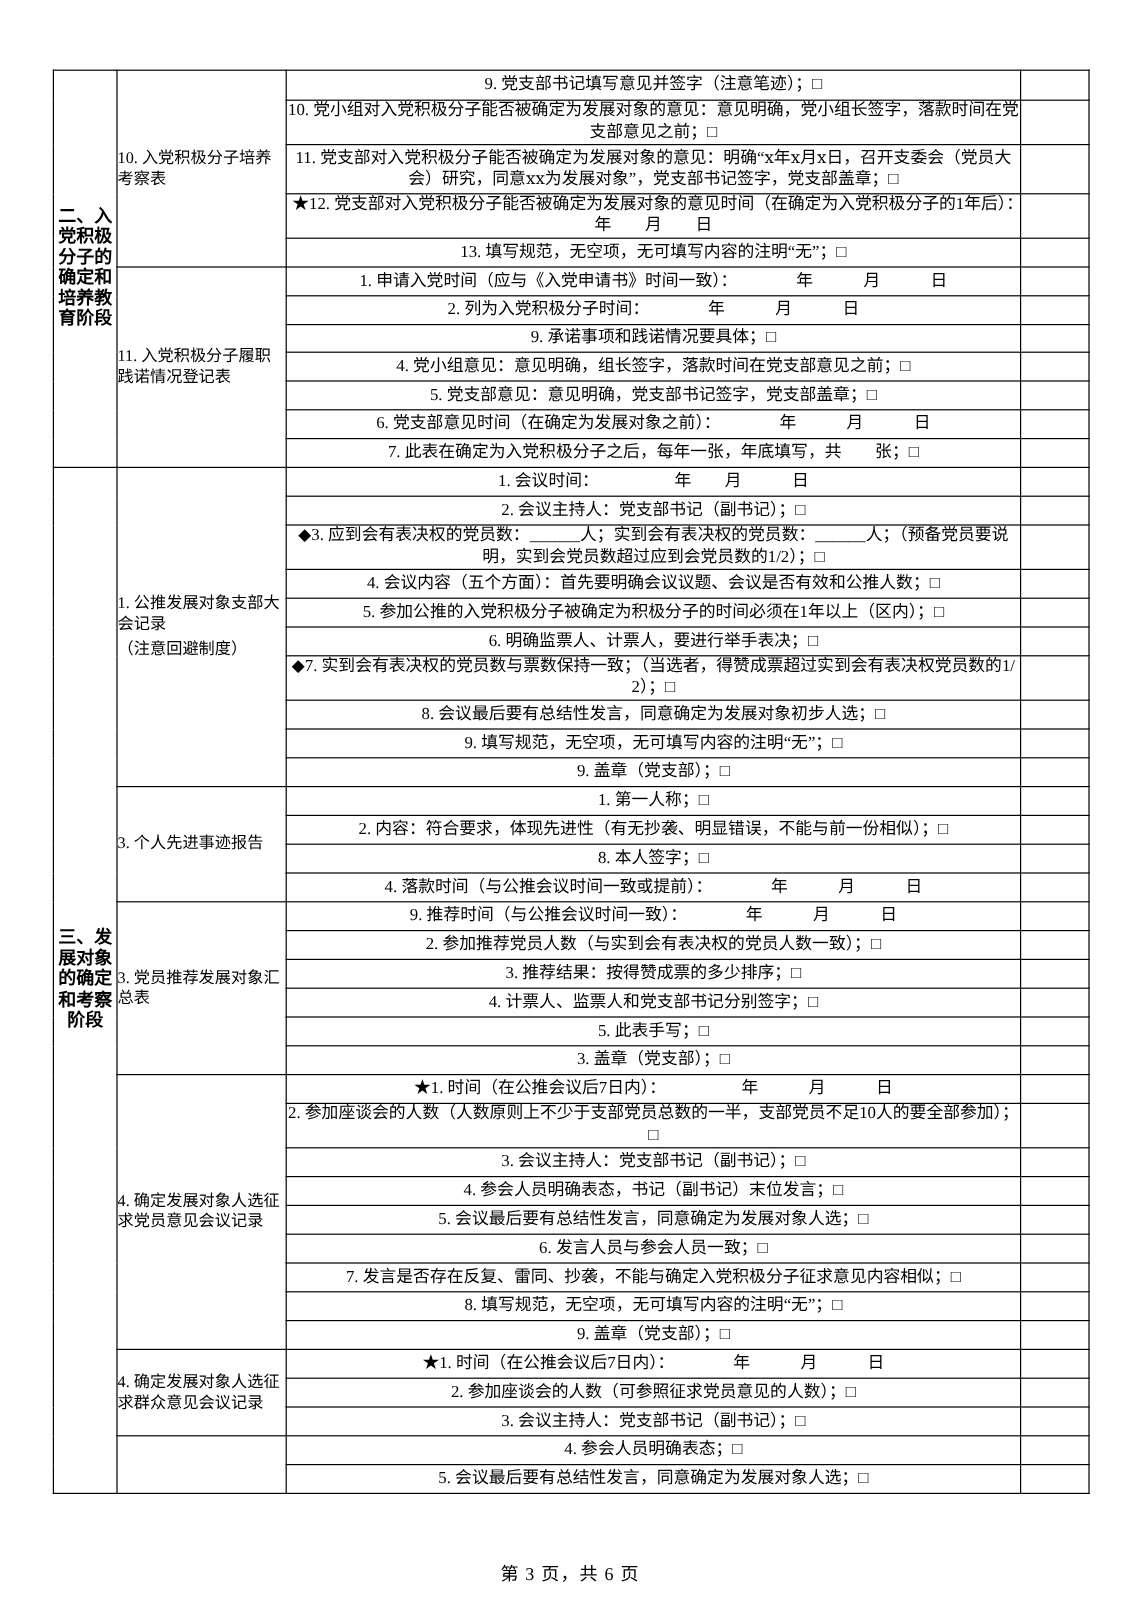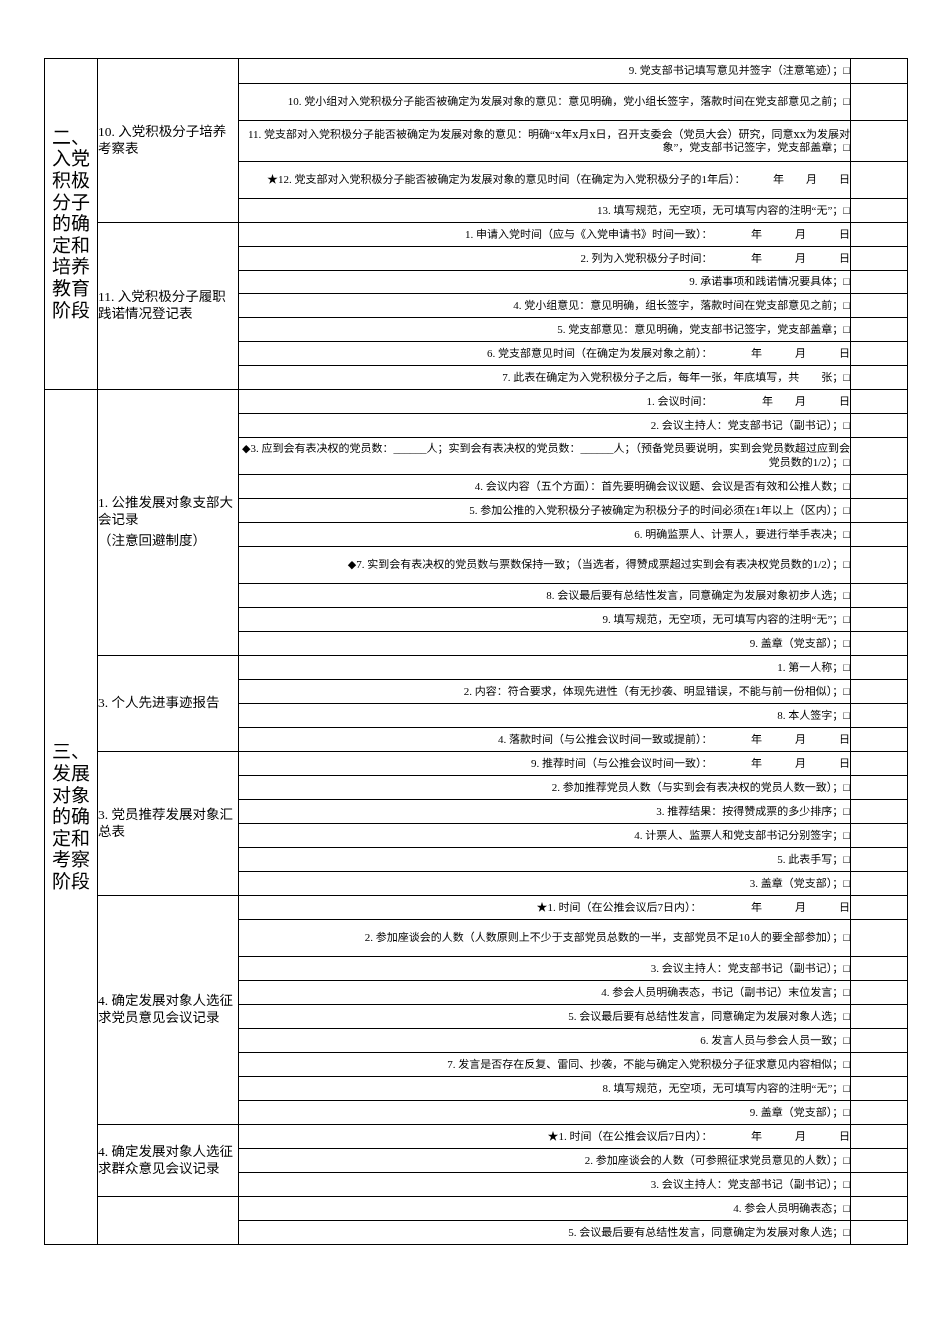--- a/index.html
+++ b/index.html
@@ -56,42 +56,43 @@
     text-align: center;
     font-size: 13.5px;
     line-height: 1.12;
     letter-spacing: 0;
     padding: 2px 1px;
     word-break: break-all;
   }
   .stage-text {
     display: block;
     width: 100%;
-    font-size: 19px;
+    font-size: 15px;
     line-height: 1.14;
     text-align: center;
+    font-weight: bold;
   }
 
   
   td.form {
     text-align: left;
     font-size: 13.5px;
     line-height: 1.25;
     padding: 3px 2px;
   }
   .form-sub {
     display: block;
     margin-top: 4px;
     font-size: 13.5px;
   }
 
   
   td.item {
-    text-align: right;
-    font-size: 11px;
+    text-align: center;
+    font-size: 14px;
     line-height: 1.26;
     padding: 1px 3px 1px 4px;
   }
   td.item .txt {
     display: block;
     white-space: pre-wrap;
     word-break: break-all;
   }
 
   
@@ -438,13 +439,14 @@
           <td class="item" style="height:23px">
             <span class="txt">5. 会议最后要有总结性发言，同意确定为发展对象人选；□</span>
           </td>
           <td class="check"></td>
         </tr>
 
       </tbody>
     </table>
   </div>
 
+  <div class="footer">第 3 页，共 6 页</div>
 </div>
 
 </body></html>

